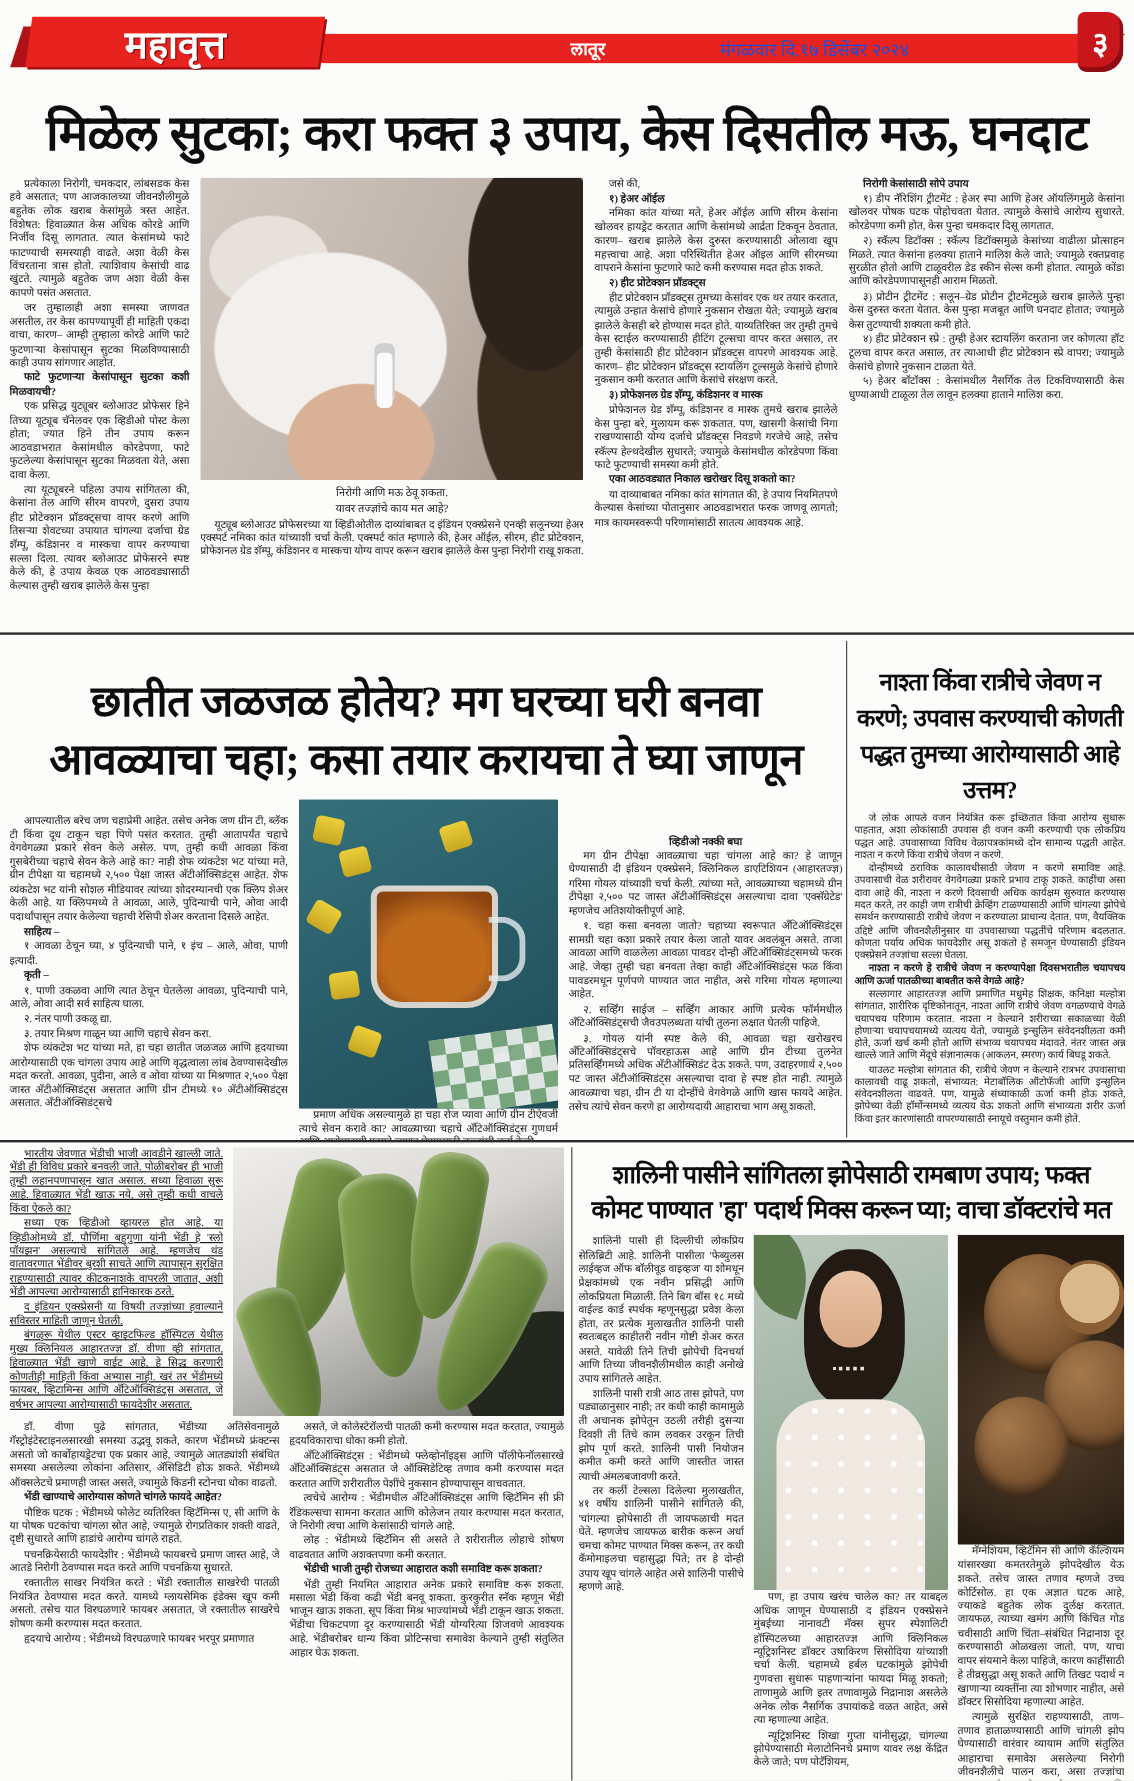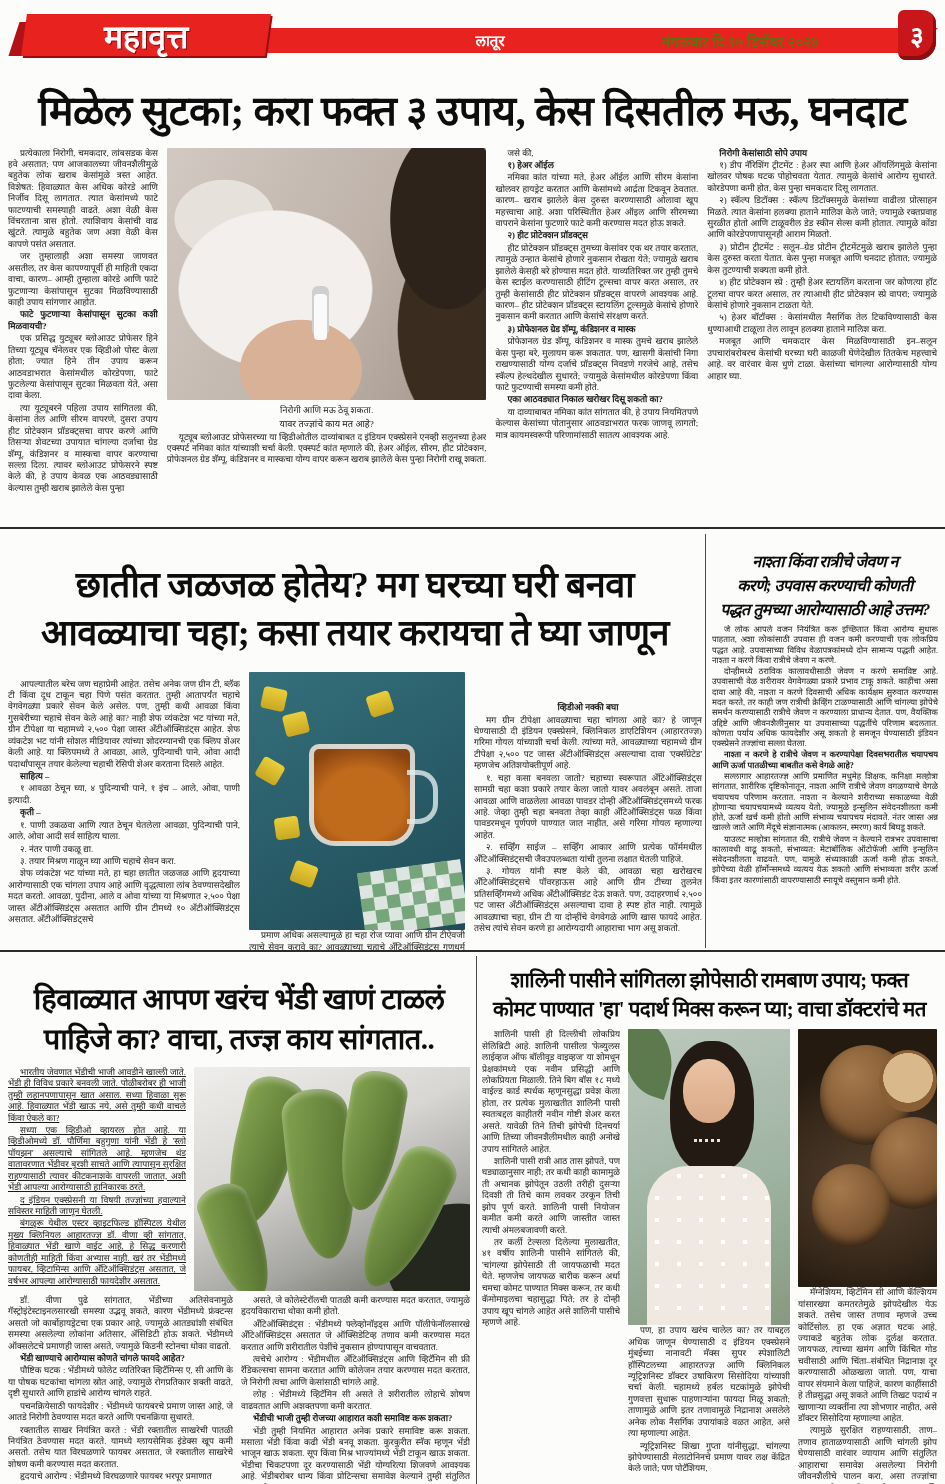--- a/index.html
+++ b/index.html
@@ -10,46 +10,46 @@
   .mh-tail{position:absolute;top:14px;left:14px;width:150px;height:34px;background:#b01217;transform:skewX(-18deg);}
   .mh-ribbon{position:absolute;top:20px;left:250px;width:688px;height:25px;background:#e8231f;
              clip-path:polygon(3% 0,100% 0,96% 100%,0 100%);}
   .mh-namebox{position:absolute;top:6px;left:24px;width:244px;height:42px;background:#e8231f;
               transform:skewX(-8deg);display:flex;align-items:center;justify-content:center;
               box-shadow:2px 2px 0 #9e0b0f;}
   .mh-name{font-family:"DejaVu Sans","Liberation Sans",sans-serif;font-weight:bold;font-size:32px;color:#fff;
            transform:skewX(8deg);text-shadow:1px 1px 0 #7a0a0d;}
   .mh-city{position:absolute;top:22px;left:430px;width:120px;text-align:center;color:#fff;
            font-family:"DejaVu Sans","Liberation Sans",sans-serif;font-weight:bold;font-size:15px;}
-  .mh-date{position:absolute;top:23px;left:600px;width:280px;text-align:center;color:#4d7c0f;
+  .mh-date{position:absolute;top:23px;left:600px;width:280px;color:#1d4ed8;
            font-family:"Liberation Serif",serif;font-size:15px;}
   .mh-pageno{position:absolute;top:2px;left:898px;width:38px;height:50px;background:#c8161b;
              border-radius:6px 14px 18px 8px;display:flex;align-items:center;justify-content:center;
              color:#fff;font-weight:bold;font-size:26px;font-family:"DejaVu Sans",sans-serif;
              box-shadow:inset -3px -4px 0 #8f0d10;}
   
   .hrule{position:absolute;left:0;width:945px;height:2px;background:#2b2b2b;}
   .vrule{position:absolute;width:1px;background:#4a4a4a;}
   
   .headline{font-weight:700;color:#0d0d0d;text-align:center;letter-spacing:-.5px;}
   .hl-line{display:block;}
   
-  .cols{display:flex;gap:9px;align-items:center;}
+  .cols{display:flex;gap:9px;align-items:flex-start;}
   .col{overflow:hidden;text-align:justify;}
   .para{margin:0 0 1px 0;font-size:8.8px;line-height:1.3;text-indent:12px;}
   .para.bold{font-weight:bold;}
   .caption-center{font-size:9px;text-align:center;margin:3px 0 0;}
   .caption-q{font-size:9.2px;text-align:center;font-weight:normal;margin:1px 0 2px;}
   
   #a1{position:absolute;top:58px;left:8px;width:929px;height:468px;overflow:hidden;}
   #a1 .headline{font-size:41px;line-height:1.27;margin-bottom:10px;}
   #a2{position:absolute;top:532px;left:8px;width:694px;height:418px;overflow:hidden;}
   #a2 .headline{font-size:36px;line-height:1.33;margin-bottom:8px;}
   #upvas{position:absolute;top:534px;left:712px;width:226px;height:414px;overflow:hidden;}
-  #upvas .headline{font-size:16px;line-height:1.5;margin-bottom:3px;font-style:italic;}
+  #upvas .headline{font-size:20px;line-height:1.5;margin-bottom:3px;}
   #upvas .para{font-size:8.3px;line-height:1.24;}
   #okra{position:absolute;top:956px;left:8px;width:462px;height:528px;overflow:hidden;}
   #okra .headline{font-size:29px;line-height:1.36;margin-bottom:8px;}
   #shalini{position:absolute;top:954px;left:482px;width:455px;height:530px;overflow:hidden;}
   #shalini .headline{font-size:20.5px;line-height:1.4;margin-bottom:6px;margin-top:12px;}
   .row{display:flex;gap:8px;align-items:flex-start;margin-bottom:4px;}
   
   .photo{position:relative;overflow:hidden;border-radius:1px;}
   #photo-hair{width:100%;height:252px;
     background:
@@ -151,21 +151,20 @@
           <p class="para bold">एका आठवड्यात निकाल खरोखर दिसू शकतो का?</p>
           <p class="para">या दाव्याबाबत नमिका कांत सांगतात की, हे उपाय नियमितपणे केल्यास केसांच्या पोतानुसार आठवडाभरात फरक जाणवू लागतो; मात्र कायमस्वरूपी परिणामांसाठी सातत्य आवश्यक आहे.</p>
         </div>
       <div class="col" style="width:230px;height:358px;">
           <p class="para bold">निरोगी केसांसाठी सोपे उपाय</p>
           <p class="para">१) डीप नॅरिशिंग ट्रीटमेंट : हेअर स्पा आणि हेअर ऑयलिंगमुळे केसांना खोलवर पोषक घटक पोहोचवता येतात. त्यामुळे केसांचे आरोग्य सुधारते. कोरडेपणा कमी होत, केस पुन्हा चमकदार दिसू लागतात.</p>
           <p class="para">२) स्कॅल्प डिटॉक्स : स्कॅल्प डिटॉक्समुळे केसांच्या वाढीला प्रोत्साहन मिळते. त्यात केसांना हलक्या हाताने मालिश केले जाते; ज्यामुळे रक्तप्रवाह सुरळीत होतो आणि टाळूवरील डेड स्कीन सेल्स कमी होतात. त्यामुळे कोंडा आणि कोरडेपणापासूनही आराम मिळतो.</p>
           <p class="para">३) प्रोटीन ट्रीटमेंट : सलून–ग्रेड प्रोटीन ट्रीटमेंटमुळे खराब झालेले पुन्हा केस दुरुस्त करता येतात. केस पुन्हा मजबूत आणि घनदाट होतात; ज्यामुळे केस तुटण्याची शक्यता कमी होते.</p>
           <p class="para">४) हीट प्रोटेक्शन स्प्रे : तुम्ही हेअर स्टायलिंग करताना जर कोणत्या हॉट टूलचा वापर करत असाल, तर त्याआधी हीट प्रोटेक्शन स्प्रे वापरा; ज्यामुळे केसांचे होणारे नुकसान टाळता येते.</p>
           <p class="para">५) हेअर बॉटॉक्स : केसांमधील नैसर्गिक तेल टिकविण्यासाठी केस धुण्याआधी टाळूला तेल लावून हलक्या हाताने मालिश करा.</p>
-          <p class="para">मजबूत आणि चमकदार केस मिळविण्यासाठी इन–सलून उपचारांबरोबरच केसांची घरच्या घरी काळजी घेणेदेखील तितकेच महत्त्वाचे आहे. वर वारंवार केस धुणे टाळा. केसांच्या चांगल्या आरोग्यासाठी योग्य आहार घ्या.</p>
         </div>
     </div>
   </section>
 
   <div class="hrule" style="top:527px;"></div>
 
   <section id="a2">
     <h2 class="headline">
       <span class="hl-line">छातीत जळजळ होतेय? मग घरच्या घरी बनवा</span>
       <span class="hl-line">आवळ्याचा चहा; कसा तयार करायचा ते घ्या जाणून</span>
@@ -223,24 +222,20 @@
         <p class="para bold">नाश्ता न करणे हे रात्रीचे जेवण न करण्यापेक्षा दिवसभरातील चयापचय आणि ऊर्जा पातळीच्या बाबतीत कसे वेगळे आहे?</p>
         <p class="para">सल्लागार आहारतज्ज्ञ आणि प्रमाणित मधुमेह शिक्षक, कनिक्षा मल्होत्रा सांगतात, शारीरिक दृष्टिकोनातून, नाश्ता आणि रात्रीचे जेवण वगळण्याचे वेगळे चयापचय परिणाम करतात. नाश्ता न केल्याने शरीराच्या सकाळच्या वेळी होणाऱ्या चयापचयामध्ये व्यत्यय येतो, ज्यामुळे इन्सुलिन संवेदनशीलता कमी होते, ऊर्जा खर्च कमी होतो आणि संभाव्य चयापचय मंदावते. नंतर जास्त अन्न खाल्ले जाते आणि मेंदूचे संज्ञानात्मक (आकलन, स्मरण) कार्य बिघडू शकते.</p>
         <p class="para">याउलट मल्होत्रा सांगतात की, रात्रीचे जेवण न केल्याने रात्रभर उपवासाचा कालावधी वाढू शकतो, संभाव्यत: मेटाबॉलिक ऑटोफॅजी आणि इन्सुलिन संवेदनशीलता वाढवते. पण, यामुळे संध्याकाळी ऊर्जा कमी होऊ शकते, झोपेच्या वेळी हॉर्मोन्समध्ये व्यत्यय येऊ शकतो आणि संभाव्यता शरीर ऊर्जा किंवा इतर कारणांसाठी वापरण्यासाठी स्नायूचे वस्तुमान कमी होते.</p>
       </div>
   </aside>
 
   <div class="hrule" style="top:950px;"></div>
   <div class="vrule" style="top:956px;left:476px;height:528px;"></div>
 
   <section id="okra">
-    <h2 class="headline">
-      <span class="hl-line">हिवाळ्यात आपण खरंच भेंडी खाणं टाळलं</span>
-      <span class="hl-line">पाहिजे का? वाचा, तज्ज्ञ काय सांगतात..</span>
-    </h2>
     <div class="row">
       <div class="col" style="width:178px;height:224px;text-decoration:underline;">
           <p class="para">भारतीय जेवणात भेंडीची भाजी आवडीने खाल्ली जाते. भेंडी ही विविध प्रकारे बनवली जाते. पोळीबरोबर ही भाजी तुम्ही लहानपणापासून खात असाल. सध्या हिवाळा सुरू आहे. हिवाळ्यात भेंडी खाऊ नये, असे तुम्ही कधी वाचले किंवा ऐकले का?</p>
           <p class="para">सध्या एक व्हिडीओ व्हायरल होत आहे. या व्हिडीओमध्ये डॉ. पौर्णिमा बहुगुणा यांनी भेंडी हे 'स्लो पॉयझन' असल्याचे सांगितले आहे. म्हणजेच थंड वातावरणात भेंडीवर बुरशी साचते आणि त्यापासून सुरक्षित राहण्यासाठी त्यावर कीटकनाशके वापरली जातात, अशी भेंडी आपल्या आरोग्यासाठी हानिकारक ठरते.</p>
           <p class="para">द इंडियन एक्स्प्रेसनी या विषयी तज्ज्ञांच्या हवाल्याने सविस्तर माहिती जाणून घेतली.</p>
           <p class="para">बंगळुरू येथील एस्टर व्हाइटफिल्ड हॉस्पिटल येथील मुख्य क्लिनियल आहारतज्ज्ञ डॉ. वीणा व्ही सांगतात, हिवाळ्यात भेंडी खाणे वाईट आहे, हे सिद्ध करणारी कोणतीही माहिती किंवा अभ्यास नाही. खरं तर भेंडीमध्ये फायबर, व्हिटामिन्स आणि अँटिऑक्सिडंट्स असतात, जे वर्षभर आपल्या आरोग्यासाठी फायदेशीर असतात.</p>
         </div>
       <div class="photo" id="photo-okra" style="width:276px;">
         <i class="pod p1"></i>
         <i class="pod p2"></i>

